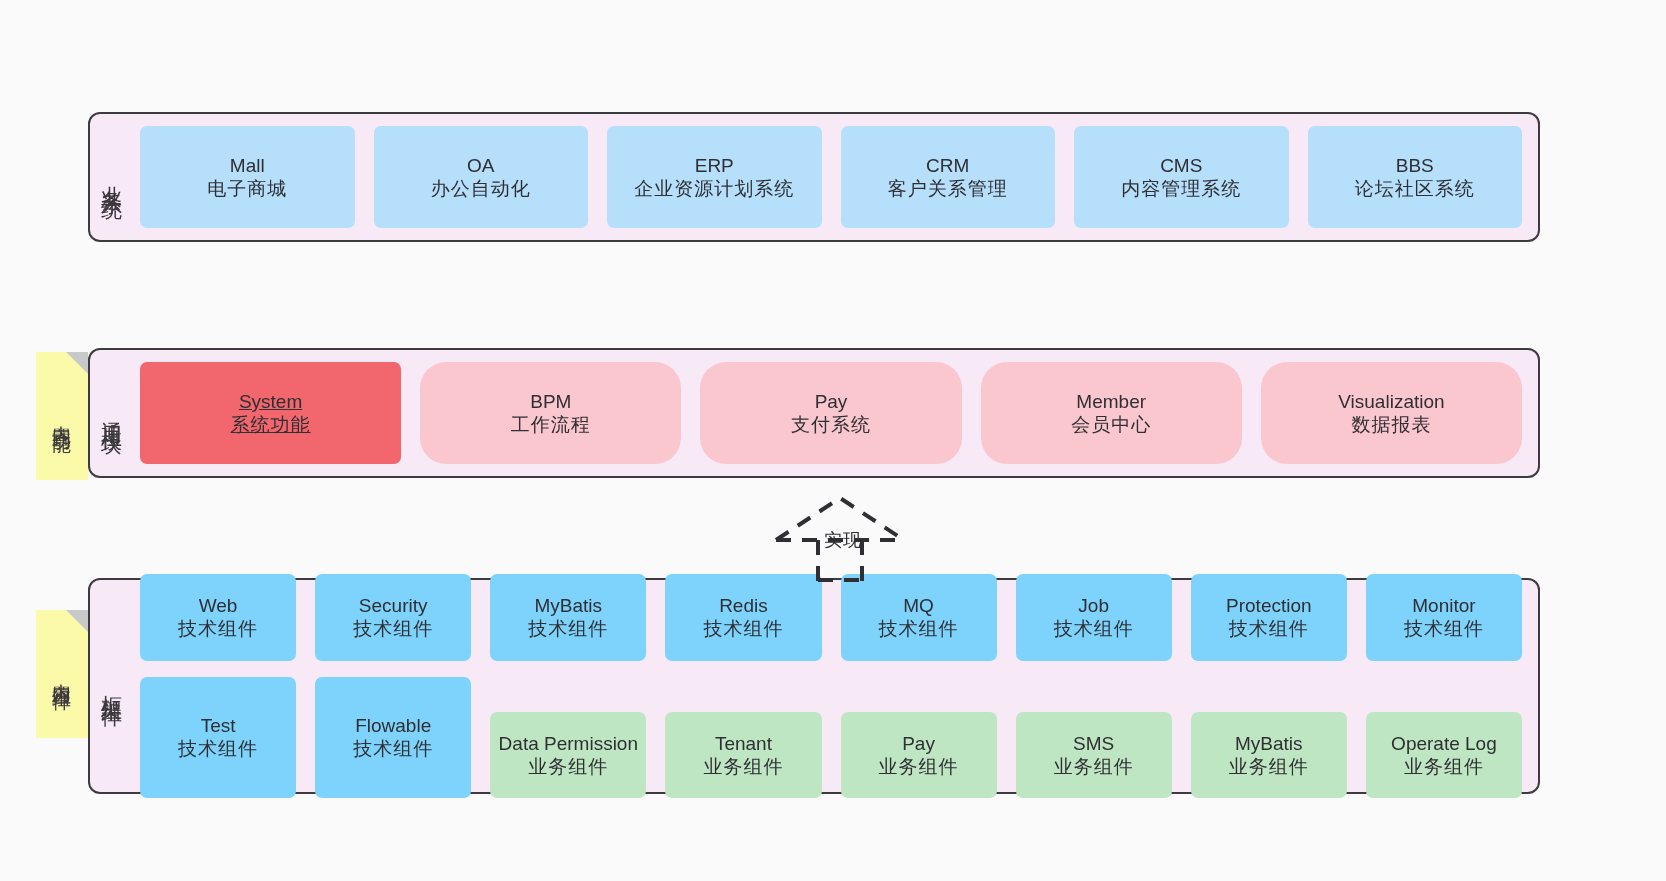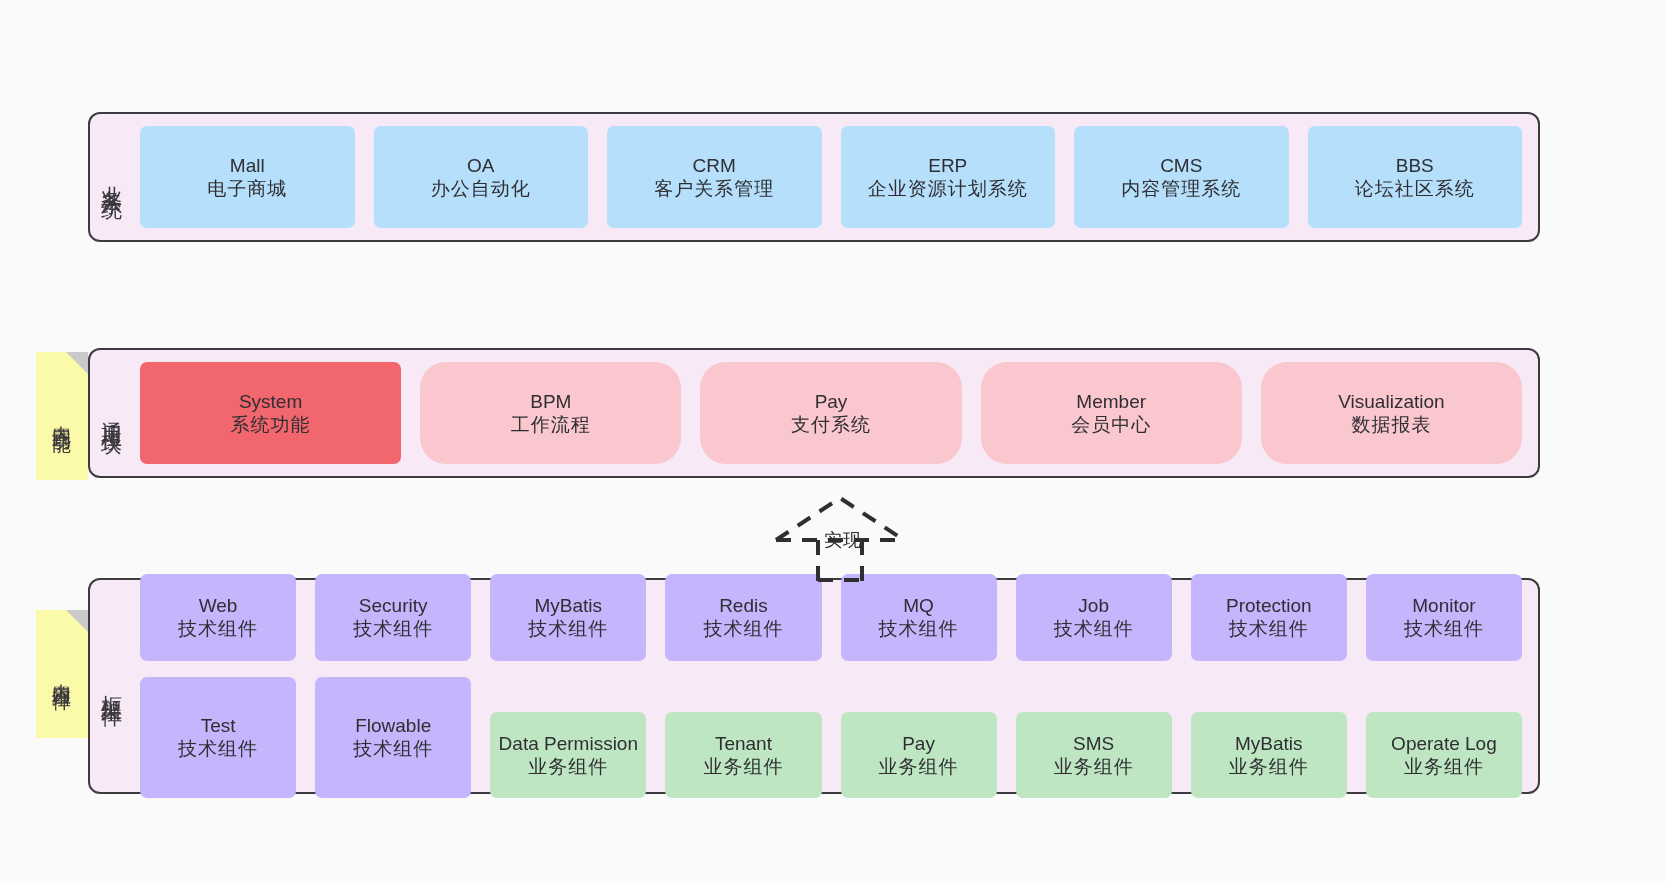--- a/index.html
+++ b/index.html
@@ -86,23 +86,23 @@
     color: #2f2f33;
   }
   .card .t-cn {
     font-size: 19px;
     color: #2f2f33;
     letter-spacing: 1px;
   }
 
   
   .c-blue       { background: #b5dffb; }
-  .c-red        { background: #f2666e; }
+  .c-red        { background: #f2666e; text-decoration: underline; }
   .c-pink       { background: #fbc7cf; border-radius: 26px; }
-  .c-green      { background: #c4b5fd; }
+  .c-green      { background: #7dd3fc; }
   .c-lightgreen { background: #bfe6c3; margin-top: 35px; }
 
   
   .note {
     position: absolute;
     background: #fbfaa8;
     box-sizing: border-box;
     display: flex;
     align-items: center;
     justify-content: center;
@@ -154,26 +154,26 @@
       <div class="card-row">
         <div class="card c-blue">
           <span class="t-en">Mall</span>
           <span class="t-cn">电子商城</span>
         </div>
         <div class="card c-blue">
           <span class="t-en">OA</span>
           <span class="t-cn">办公自动化</span>
         </div>
         <div class="card c-blue">
+          <span class="t-en">ERP</span>
+          <span class="t-cn">企业资源计划系统</span>
+        </div>
+        <div class="card c-blue">
           <span class="t-en">CRM</span>
           <span class="t-cn">客户关系管理</span>
-        </div>
-        <div class="card c-blue">
-          <span class="t-en">ERP</span>
-          <span class="t-cn">企业资源计划系统</span>
         </div>
         <div class="card c-blue">
           <span class="t-en">CMS</span>
           <span class="t-cn">内容管理系统</span>
         </div>
         <div class="card c-blue">
           <span class="t-en">BBS</span>
           <span class="t-cn">论坛社区系统</span>
         </div>
       </div>

